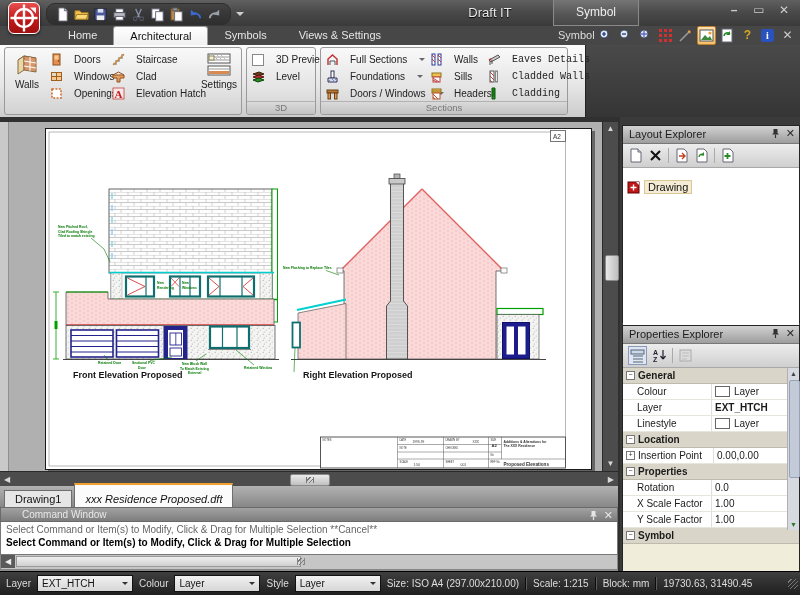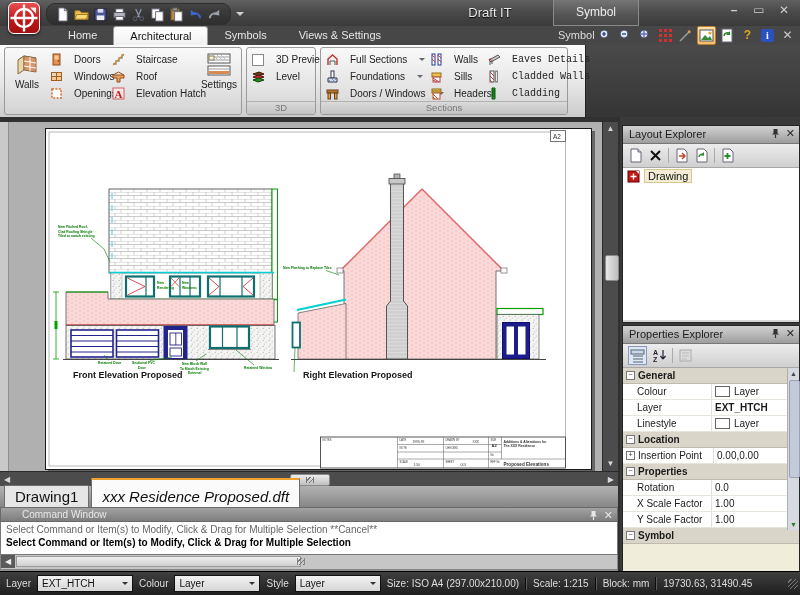--- a/index.html
+++ b/index.html
@@ -61,21 +61,21 @@
   .vscroll{position:absolute;left:602px;top:0;width:16px;height:349px;background:#4c4c4c;border-left:1px solid #2a2a2a;box-sizing:border-box;}
   .vscroll .arr{position:absolute;left:2px;width:11px;text-align:center;color:#d8d8d8;font-size:8px;line-height:12px;}
   .vscroll .thumb{position:absolute;left:2px;top:133px;width:12px;height:24px;background:linear-gradient(90deg,#e8e8e8,#bdbdbd);border:1px solid #8a8a8a;border-radius:2px;}
   .hscroll{position:absolute;left:0;top:349px;width:618px;height:15px;background:#4c4c4c;border-top:1px solid #2a2a2a;box-sizing:border-box;}
   .hscroll .arrL,.hscroll .arrR{position:absolute;top:2px;color:#d8d8d8;font-size:8px;line-height:11px;}
   .hscroll .arrL{left:4px;} .hscroll .arrR{right:4px;}
   .hscroll .thumb{position:absolute;left:290px;top:2px;width:38px;height:10px;background:linear-gradient(180deg,#ececec,#bfbfbf);border:1px solid #8a8a8a;border-radius:2px;}
   .hscroll .grip{position:absolute;left:15px;top:2px;width:6px;height:6px;border-left:1px solid #777;border-right:1px solid #777;}
   
   .doctabs{position:absolute;left:0;top:364px;width:618px;height:21px;background:linear-gradient(180deg,#b2b2b2,#878787);display:flex;align-items:flex-end;padding-left:4px;box-sizing:border-box;}
-  .dtab{font-size:15px;color:#111;padding:2px 10px;background:#e6e6e6;border:1px solid #6e6e6e;border-bottom:none;margin-right:2px;}
+  .dtab{font-size:11px;color:#111;padding:2px 10px;background:#e6e6e6;border:1px solid #6e6e6e;border-bottom:none;margin-right:2px;}
   .dtab.active{background:#fbfbfb;border-top:2px solid #f0a030;padding-top:8px;font-style:italic;}
   
   .cmd{position:absolute;left:0;top:385px;width:618px;height:64px;background:#8d8d8d;}
   .cmdtitle{height:15px;background:linear-gradient(180deg,#a2a2a2,#7d7d7d);border:1px solid #6a6a6a;box-sizing:border-box;
     color:#e9e9e9;font-size:10px;line-height:14px;padding-left:21px;position:relative;}
   .cmdbody{height:33px;background:#fff;border:1px solid #777;border-top:none;box-sizing:border-box;padding:2px 5px;}
   .cmdline1{font-size:10px;color:#666;white-space:nowrap;}
   .cmdline2{font-size:10px;color:#000;font-weight:bold;white-space:nowrap;margin-top:2px;}
   .cmdscroll{height:15px;background:#c6c6c6;border:1px solid #888;border-top:none;box-sizing:border-box;position:relative;}
   .cmdscroll .larr{position:absolute;left:0;top:0;width:14px;height:13px;background:#5a5a5a;color:#eee;font-size:8px;text-align:center;line-height:13px;}
@@ -85,21 +85,21 @@
   .paneicons .x{font-size:11px;font-weight:bold;color:#2c2c2c;line-height:12px;}
   
   .sidebar{position:absolute;left:620px;top:0;width:180px;height:454px;background:#3a3a3a;}
   .panel{position:absolute;left:2px;width:176px;background:#d8d8d8;border:1px solid #242424;}
   .phead{height:17px;background:linear-gradient(180deg,#d2d2d2,#9d9d9d);border-bottom:1px solid #777;
     color:#1c1c1c;font-size:11px;line-height:16px;padding-left:6px;position:relative;}
   .ptool{height:23px;background:linear-gradient(180deg,#ececec,#cfcfcf);border-bottom:1px solid #a8a8a8;
     display:flex;align-items:center;gap:5px;padding-left:5px;}
   .ptool svg{width:15px;height:15px;display:block;}
   .psep{width:1px;height:15px;background:#aaa;}
-  .tree{background:#fff;height:150px;padding:1px 4px;}
+  .tree{background:#fff;height:150px;padding:12px 4px;}
   .treeitem{display:flex;align-items:center;font-size:11px;color:#111;}
   .treeitem .tlabel{background:#f4ecd4;border:1px solid #d8c894;padding:0 3px;margin-left:3px;}
   
   .grid{background:#fff;position:relative;font-size:10px;color:#1a1a1a;}
   .prow{display:flex;height:15px;line-height:15px;border-bottom:1px solid #e6e6de;position:relative;}
   .prow.cat{background:#d9d6c9;font-weight:bold;border-bottom:1px solid #bdbaae;}
   .pm{width:7px;height:7px;border:1px solid #777;background:#fff;font-size:7px;line-height:6px;text-align:center;
      margin:3px 3px 0 3px;flex:none;color:#333;font-weight:normal;}
   .plabel{width:88px;padding-left:14px;box-sizing:border-box;overflow:hidden;white-space:nowrap;}
   .prow.cat .plabel{padding-left:0;width:auto;}
@@ -325,21 +325,21 @@
                   <path d="M1 11h3V8h3V5h3V2h2" fill="none" stroke="#888" stroke-width="1.4"></path>
                   <path d="M1 12L12 1" stroke="#d09040" stroke-width="1.2"></path>
                 </svg>
                 <span>Staircase</span>
               </div>
             <div class="sbtn">
                 <svg viewBox="0 0 13 13">
                   <path d="M1 5h11v3H8v4H5V8H1z" fill="#e8a060" stroke="#90501a"></path>
                   <path d="M1 5l5.5-3L12 5" fill="none" stroke="#90501a"></path>
                 </svg>
-                <span>Roof</span>
+                <span>Clad</span>
               </div>
             <div class="sbtn">
                 <svg viewBox="0 0 13 13">
                   <rect x="1" y="1" width="11" height="11" fill="#f8e8e8" stroke="#c04040" stroke-width="0.8"></rect>
                   <text x="6.5" y="10.5" font-size="11" font-weight="bold" fill="#c02020" text-anchor="middle" font-family="Liberation Serif,serif">A</text>
                 </svg>
                 <span>Elevation Hatch</span>
               </div>
           </div>
           <div class="bigbtn">

